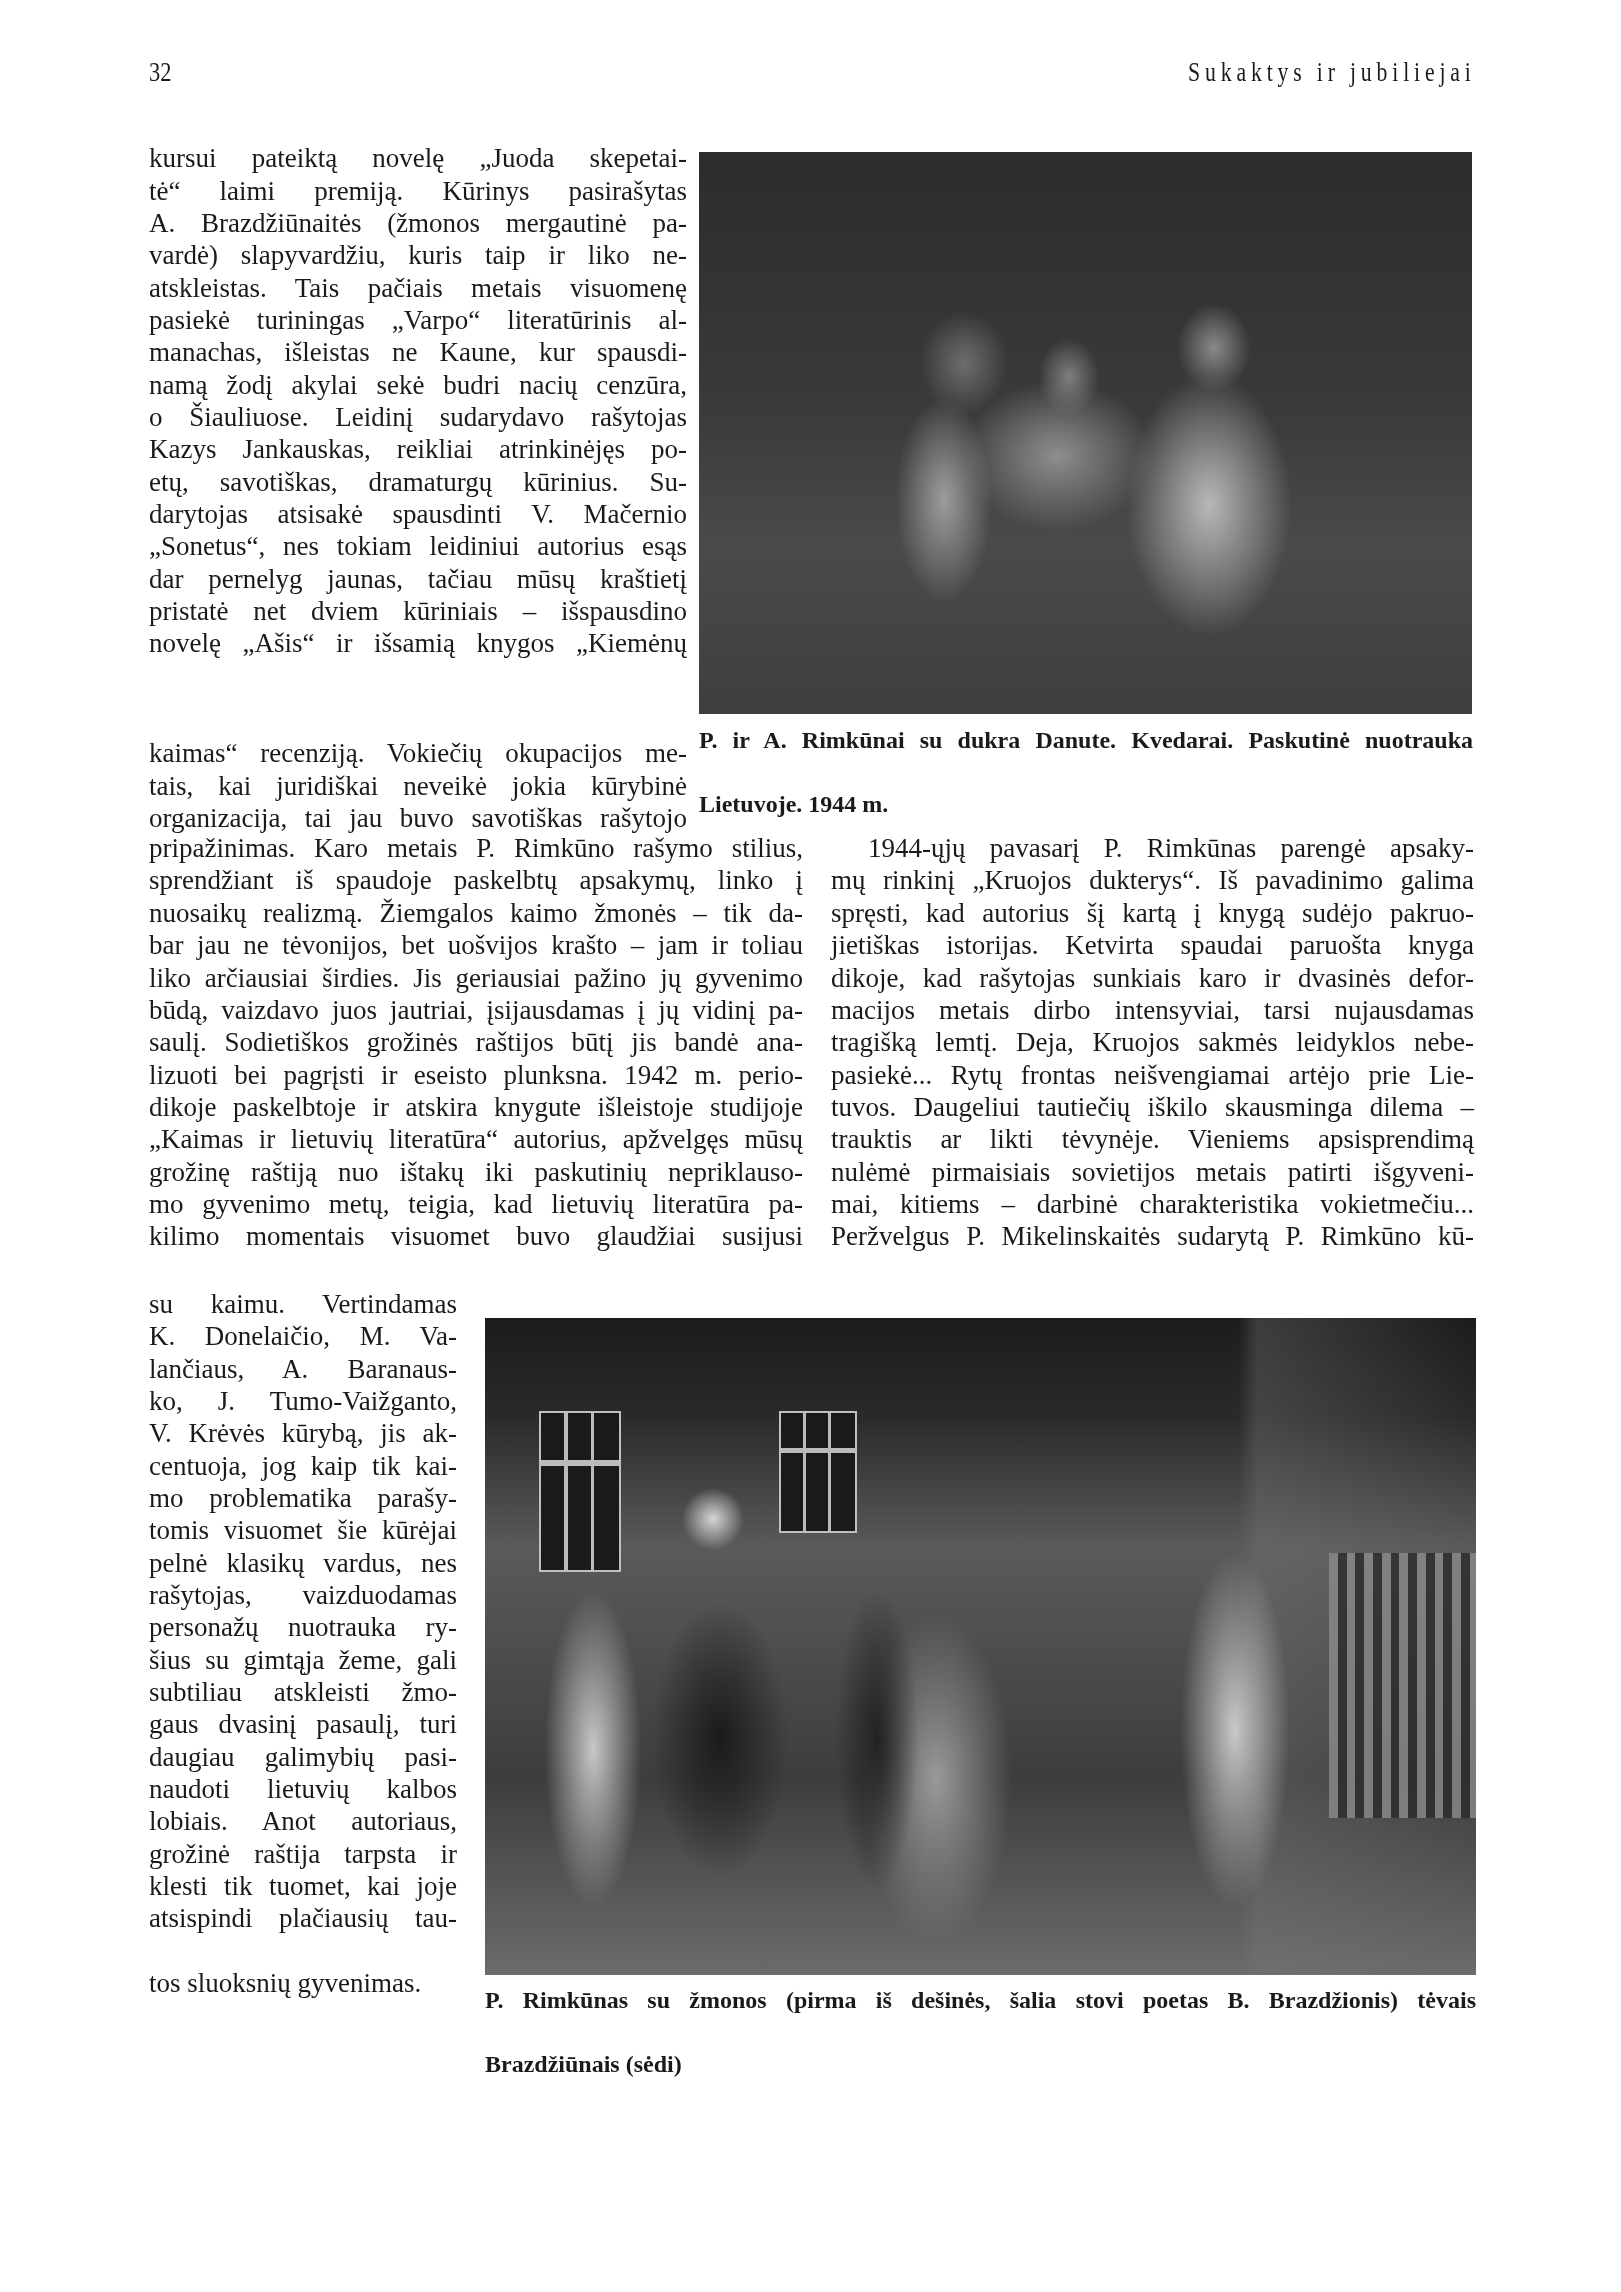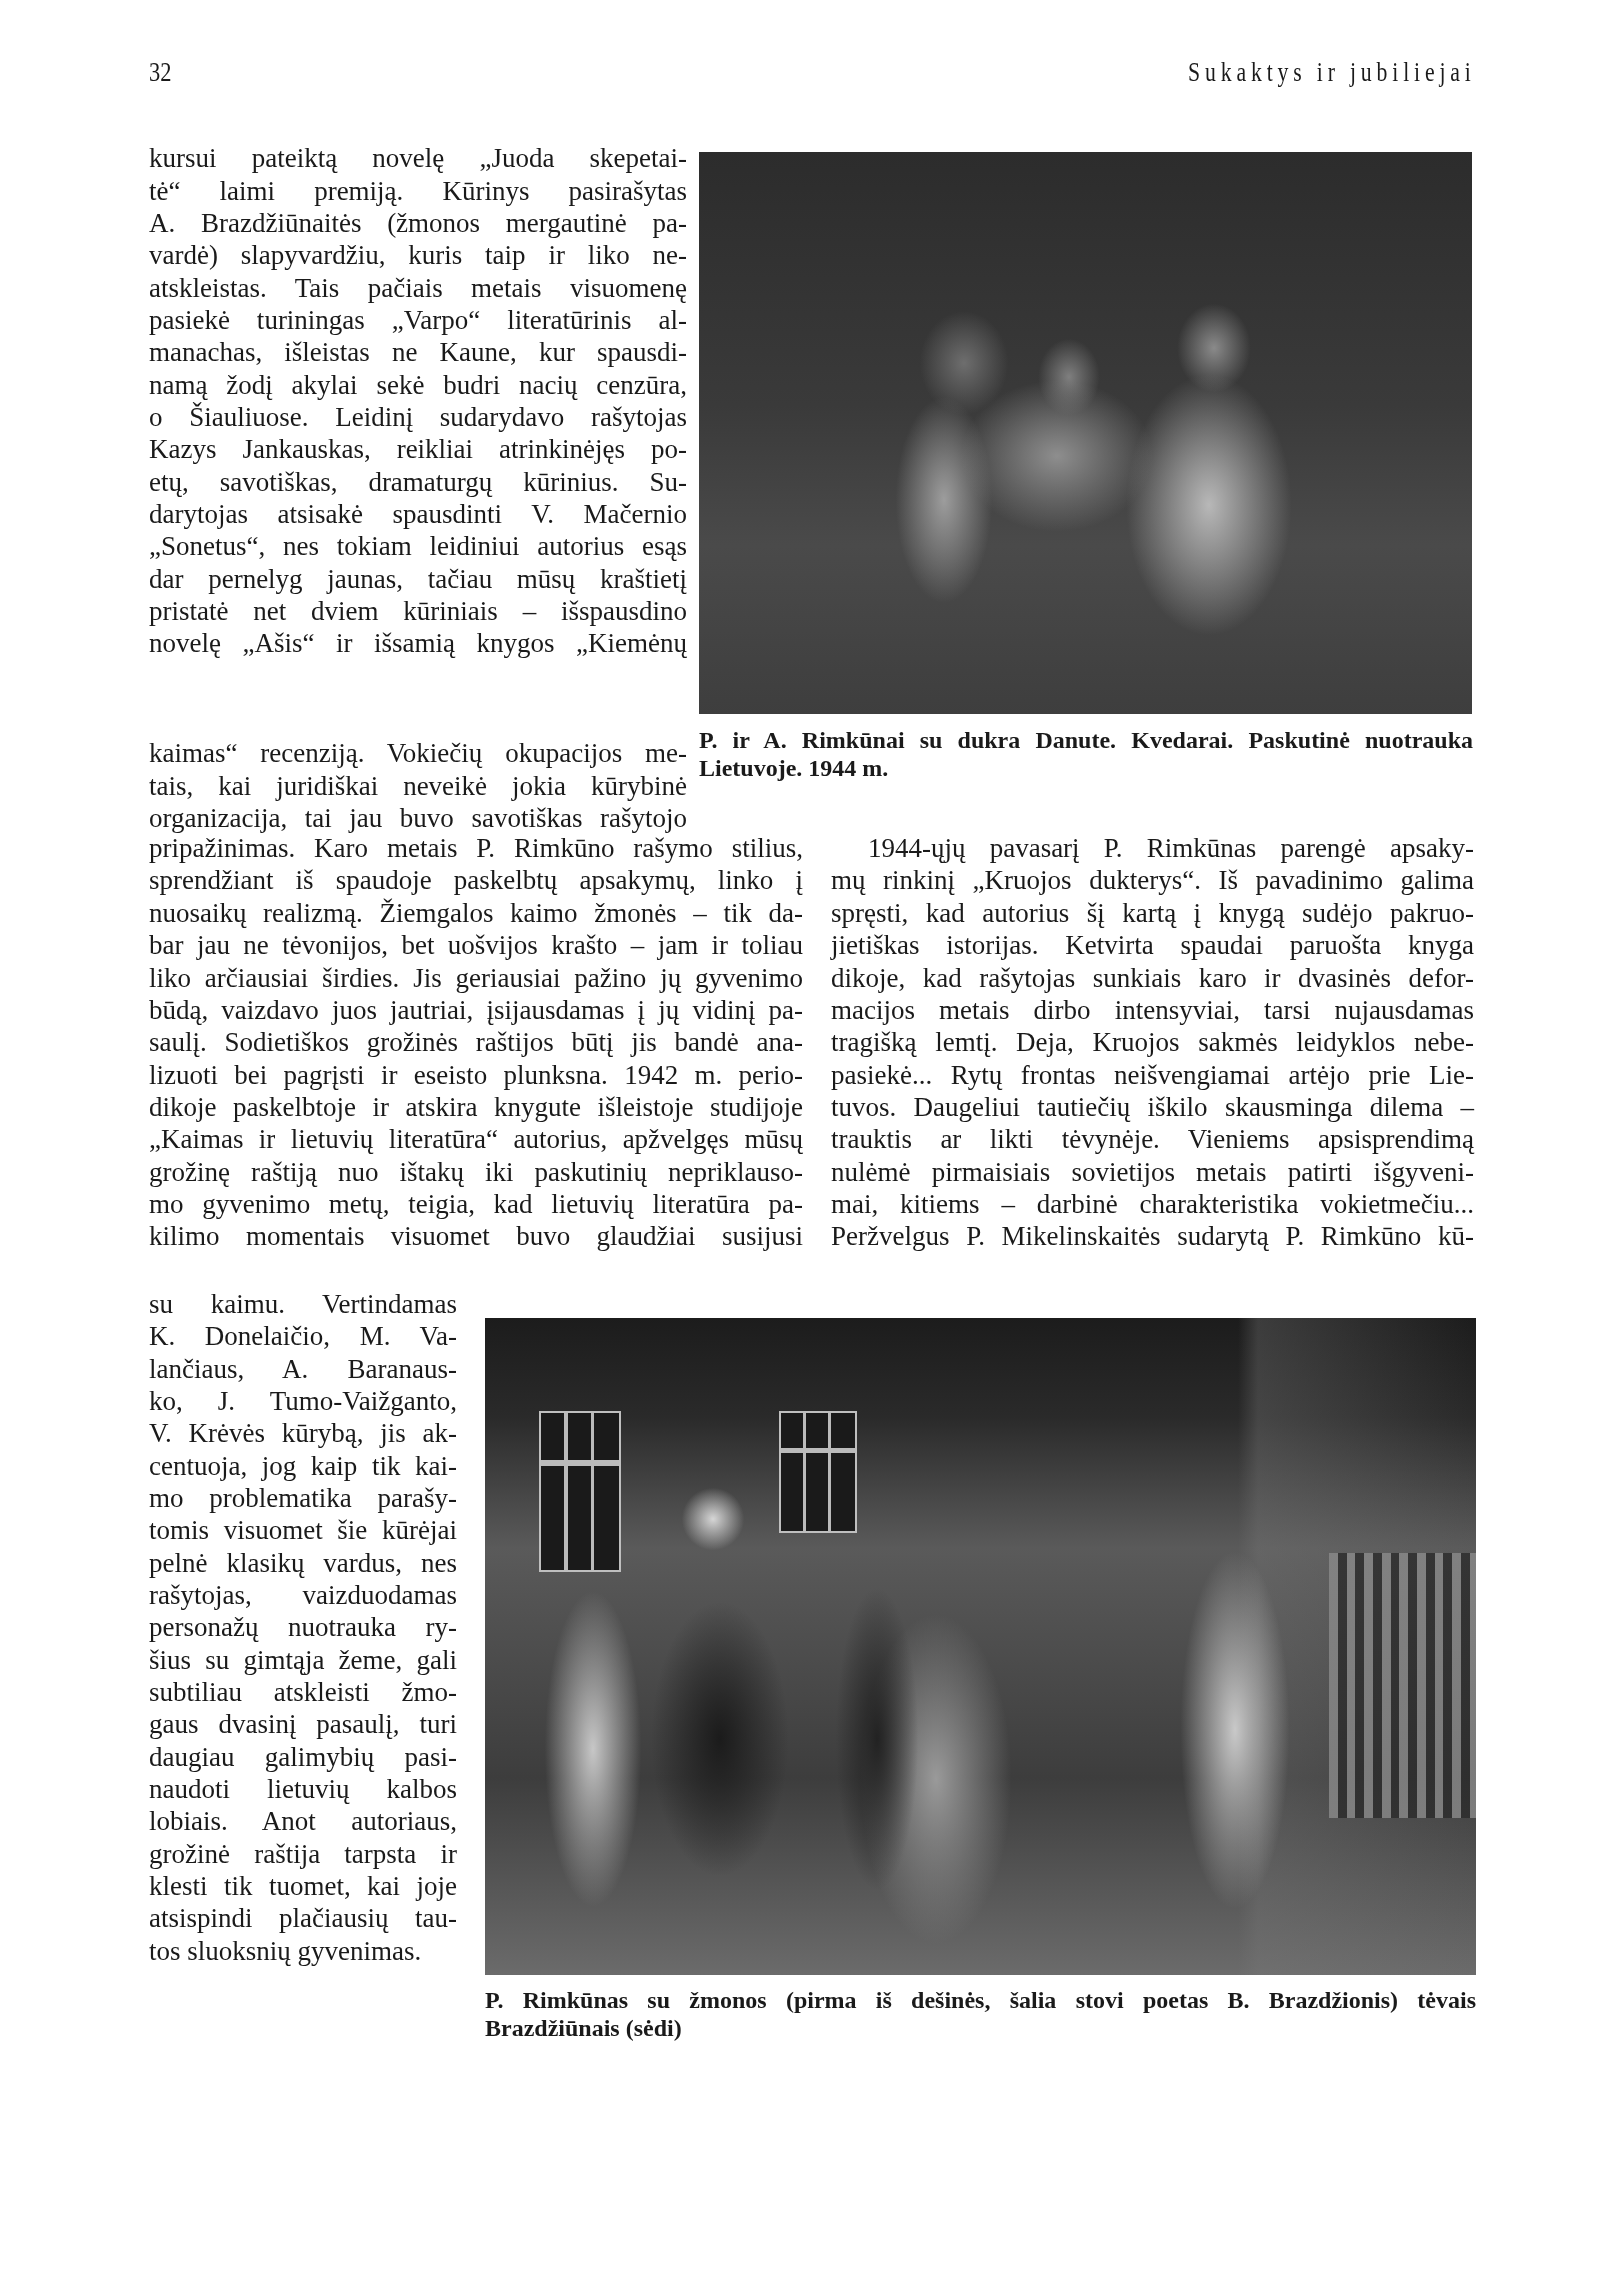--- a/index.html
+++ b/index.html
@@ -4,21 +4,21 @@
 <style>
   html, body { margin:0; padding:0; background:#ffffff; }
   body { width:1621px; height:2293px; position:relative; overflow:hidden;
          font-family:"Liberation Serif","DejaVu Serif",serif; color:#1a1a1a; }
   .hdr-num { position:absolute; left:149px; top:57px; font-size:27.4px; letter-spacing:0px;
              transform:scaleX(0.82); transform-origin:left; }
   .hdr-title { position:absolute; right:145px; top:57px; font-size:26.5px; letter-spacing:5.9px;
                transform:scaleX(0.82); transform-origin:right; }
   .ln { position:absolute; font-size:27px; line-height:32px; height:32px; white-space:nowrap;
         text-align:justify; text-align-last:justify; }
-  .ln.last { text-align-last:left; }
+  .ln.last { text-align-last:left;margin-top:32px; }
   .ln.indent { padding-left:37px; box-sizing:border-box; }
   .colA { left:149px; width:538px;margin-top:8px; }
   .colFull { left:149px; width:654px; }
   .colR { left:831px; width:643px; }
   .colN { left:149px; width:308px; }
   .photo { position:absolute; overflow:hidden; background:#2b2b2b; }
   .photo1 { left:699px; top:152px; width:773px; height:562px;
     background:
       radial-gradient(ellipse 137px 108px at 358px 304px, #8e8e8e 0%, rgba(0,0,0,0) 70%),
       radial-gradient(ellipse 69px 147px at 245px 348px, #9d9d9d 0%, rgba(0,0,0,0) 70%),
@@ -43,21 +43,21 @@
       linear-gradient(180deg, transparent 30%, #bbb 30% 34%, transparent 34%); background-color:#1a1a1a; }
   .photo2 .win-l { left:54px; top:93px; width:78px; height:157px; }
   .photo2 .win-r { left:294px; top:93px; width:74px; height:118px; }
   .fence { position:absolute; right:0; top:235px; width:147px; height:265px;
     background: repeating-linear-gradient(90deg, #8a8a8a 0 8.8px, #2b2b2b 8.8px 17.6px); opacity:0.8; }
   .caption { position:absolute; font-family:"Liberation Serif","DejaVu Serif",serif; font-weight:bold;
              font-size:24px; line-height:28px; white-space:nowrap; }
   .cap1 { left:699px; top:726px; width:774px; }
   .cap2 { left:485px; top:1986px; width:991px; }
   .cap-line { display:block; text-align:justify; text-align-last:justify; }
-  .cap-line.last { text-align-last:left; }
+  .cap-line.last { text-align-last:left;margin-top:36px; }
 </style>
 </head>
 <body>
 
 <div class="hdr-num">32</div>
 <div class="hdr-title">Sukaktys ir jubiliejai</div>
 
 <div>
   <div class="ln colA" style="top:134px">kursui pateiktą novelę „Juoda skepetai-</div>
   <div class="ln colA" style="top:167px">tė“ laimi premiją. Kūrinys pasirašytas</div>

